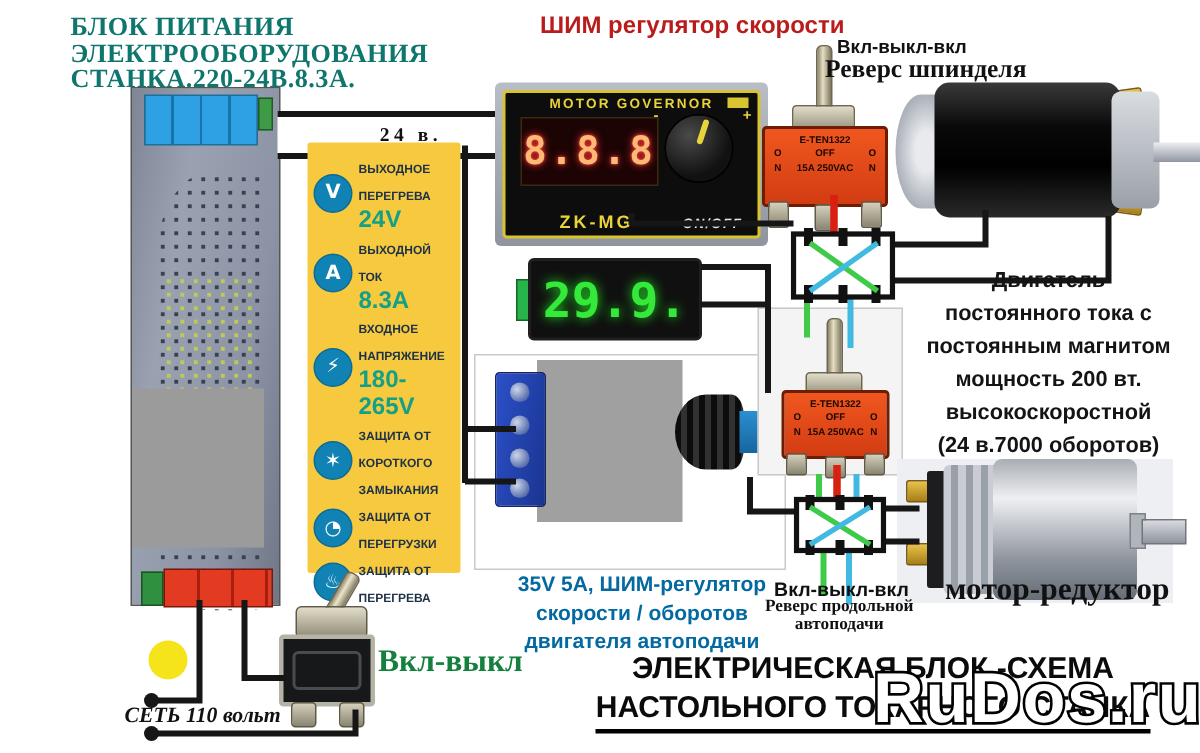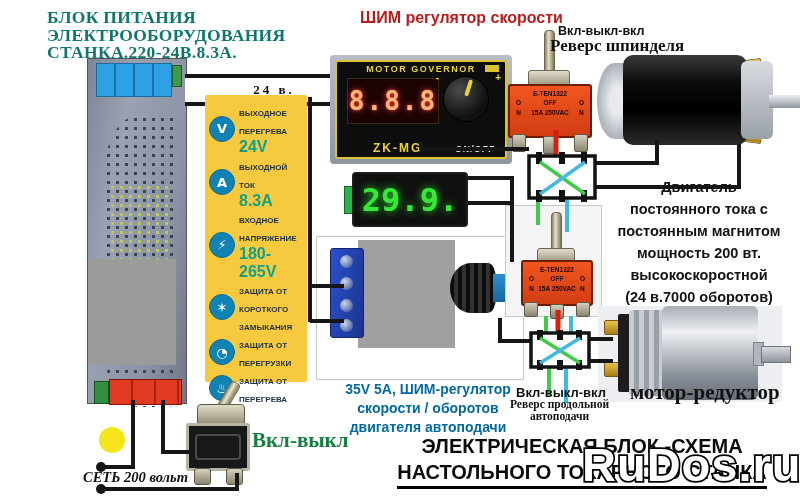--- a/index.html
+++ b/index.html
@@ -430,21 +430,21 @@
     <div>скорости / оборотов</div>
     <div>двигателя  автоподачи</div>
   </div>
 
   <div class="abs txt t-mode2">Вкл-выкл-вкл</div>
   <div class="abs txt t-rev2 serif">Реверс продольной автоподачи</div>
 
   <div class="abs txt t-gear serif">мотор-редуктор</div>
 
   <div class="abs txt t-onoff serif">Вкл-выкл</div>
-  <div class="abs txt t-mains serif">СЕТЬ 200 вольт</div>
+  <div class="abs txt t-mains serif">СЕТЬ 110 вольт</div>
 
   <div class="abs txt t-foot">
     <div>ЭЛЕКТРИЧЕСКАЯ БЛОК -СХЕМА</div>
     <div class="u">НАСТОЛЬНОГО ТОКАРНОГО СТАНКА</div>
   </div>
 
   <div class="abs wm">RuDos.ru</div>
 
 </div>
 

